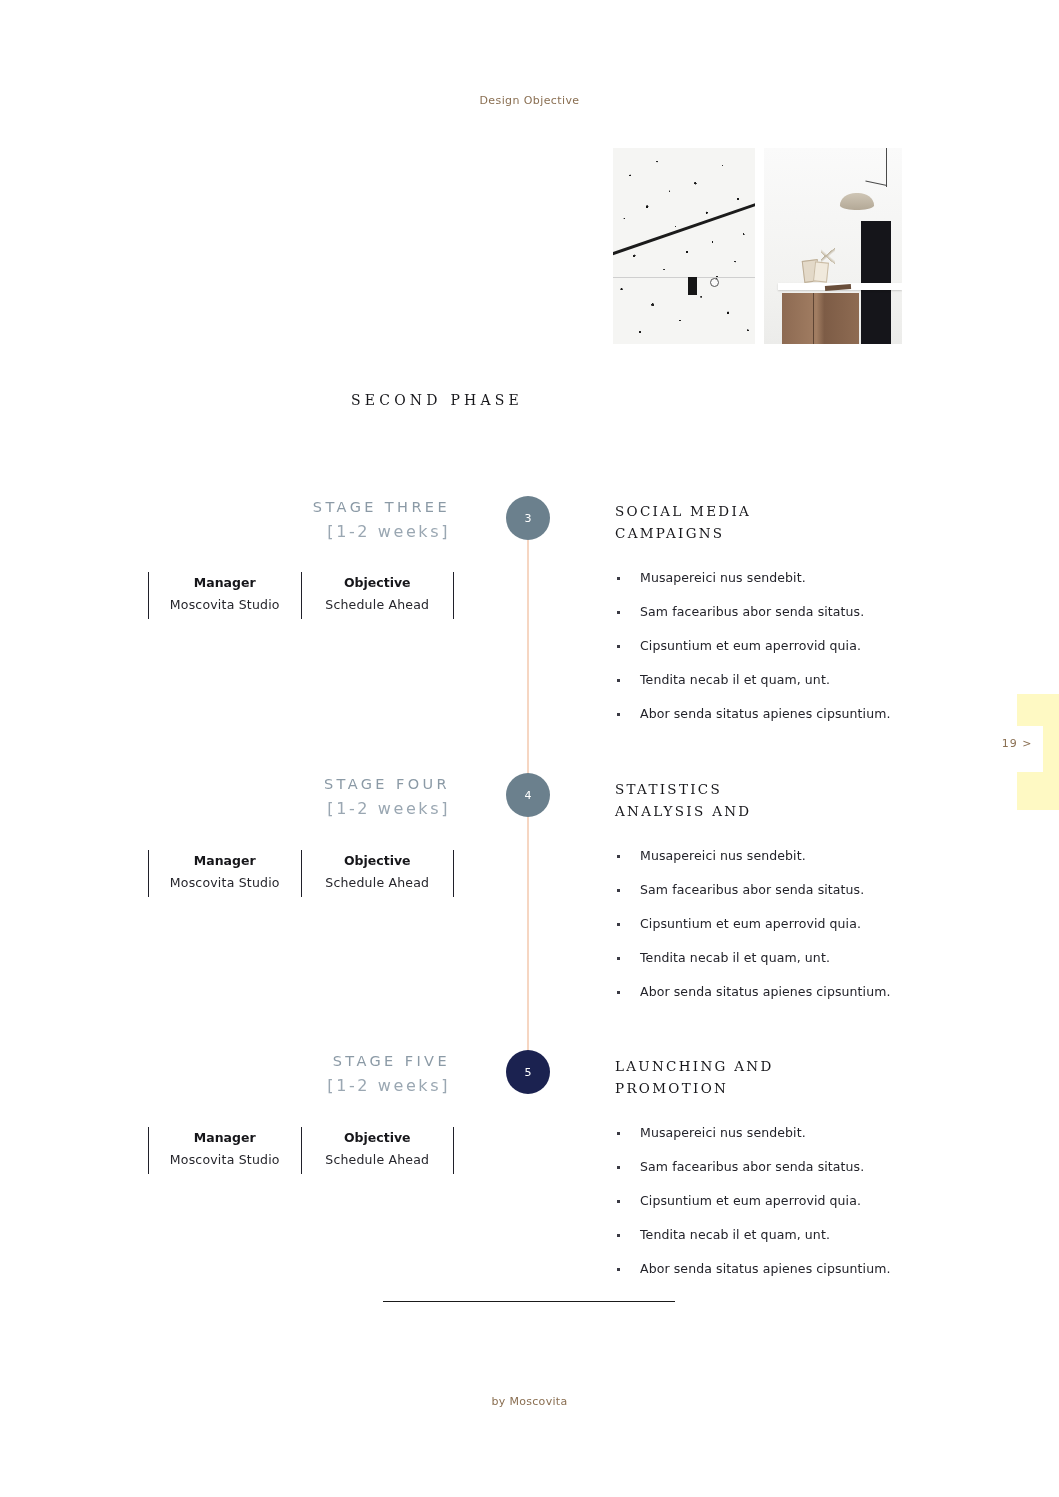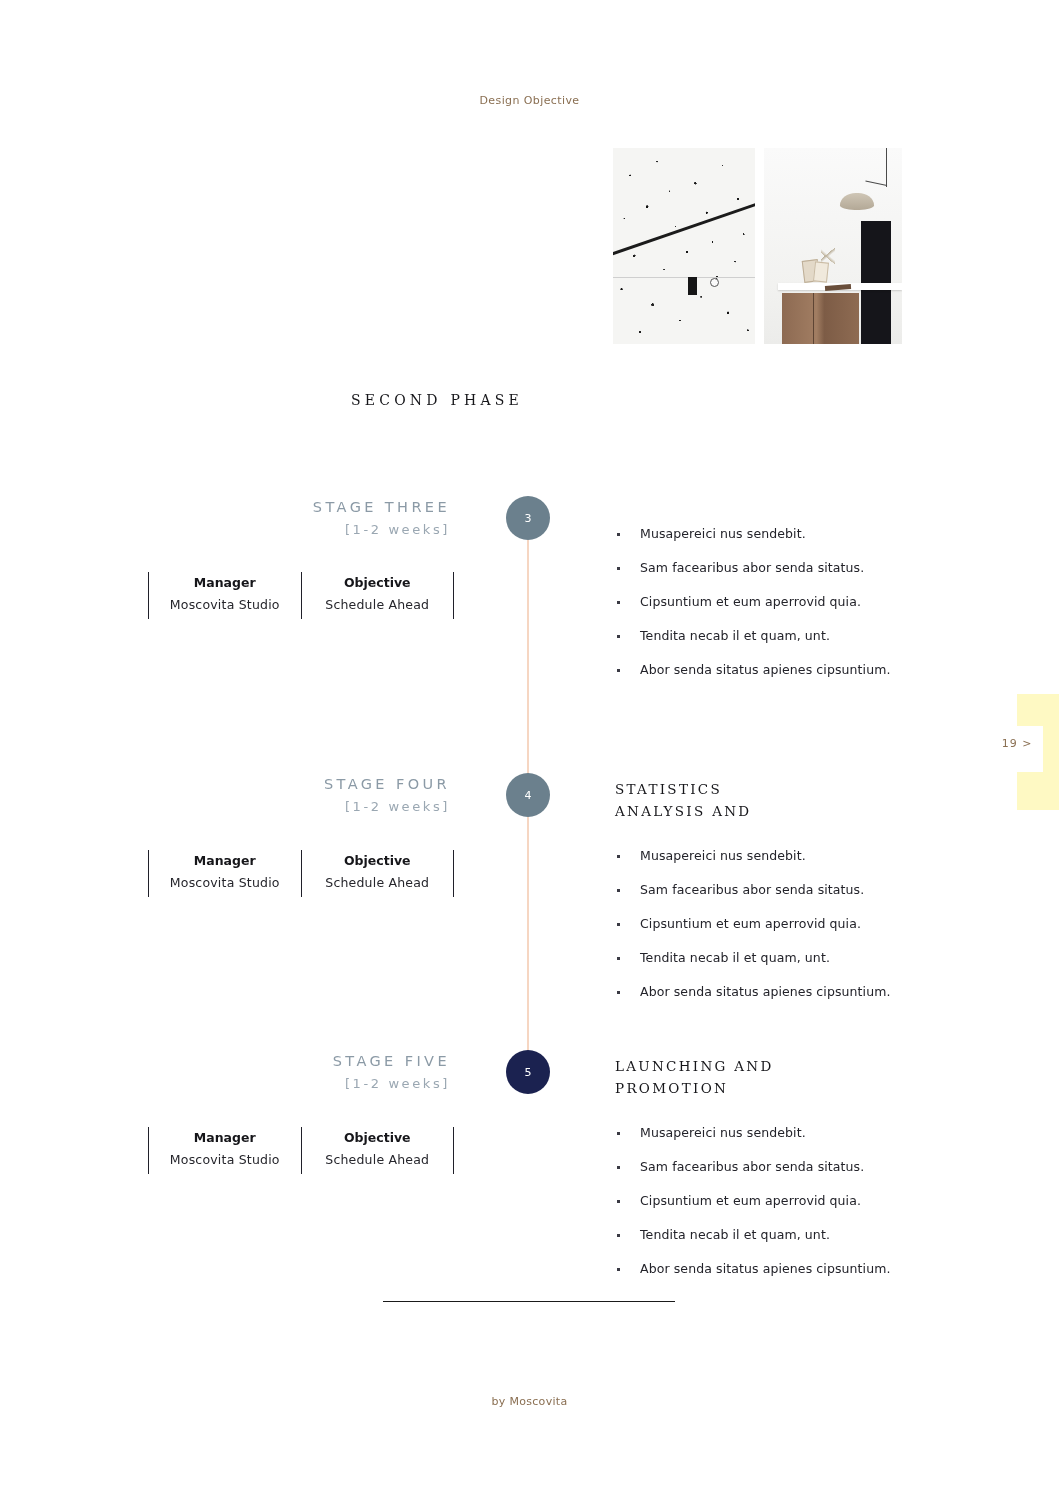--- a/index.html
+++ b/index.html
@@ -158,21 +158,21 @@
     text-align: right;
   }
   .stage-name {
     font-size: 14.5px;
     letter-spacing: 3.4px;
     color: #8b9aa6;
     font-family: "DejaVu Sans", sans-serif;
   }
   .stage-weeks {
     margin-top: 7px;
-    font-size: 13px;
+    font-size: 16px;
     letter-spacing: 2.6px;
     color: #9aa7b2;
     font-family: "DejaVu Sans", sans-serif;
   }
 
   .info-table {
     position: absolute;
     left: 148px;
     width: 306px;
     display: flex;
@@ -346,20 +346,24 @@
       <div class="info-cell">
         <div class="info-key">Manager</div>
         <div class="info-val">Moscovita Studio</div>
       </div>
       <div class="info-cell">
         <div class="info-key">Objective</div>
         <div class="info-val">Schedule Ahead</div>
       </div>
     </div>
     <div class="stage-right" style="top:500px;">
+      <div class="stage-heading">
+        <div>SOCIAL MEDIA</div>
+        <div>CAMPAIGNS</div>
+      </div>
       <ul class="bullets">
         <li>Musapereici nus sendebit.</li>
         <li>Sam facearibus abor senda sitatus.</li>
         <li>Cipsuntium et eum aperrovid quia.</li>
         <li>Tendita necab il et quam, unt.</li>
         <li>Abor senda sitatus apienes cipsuntium.</li>
       </ul>
     </div>
   </div>
 

